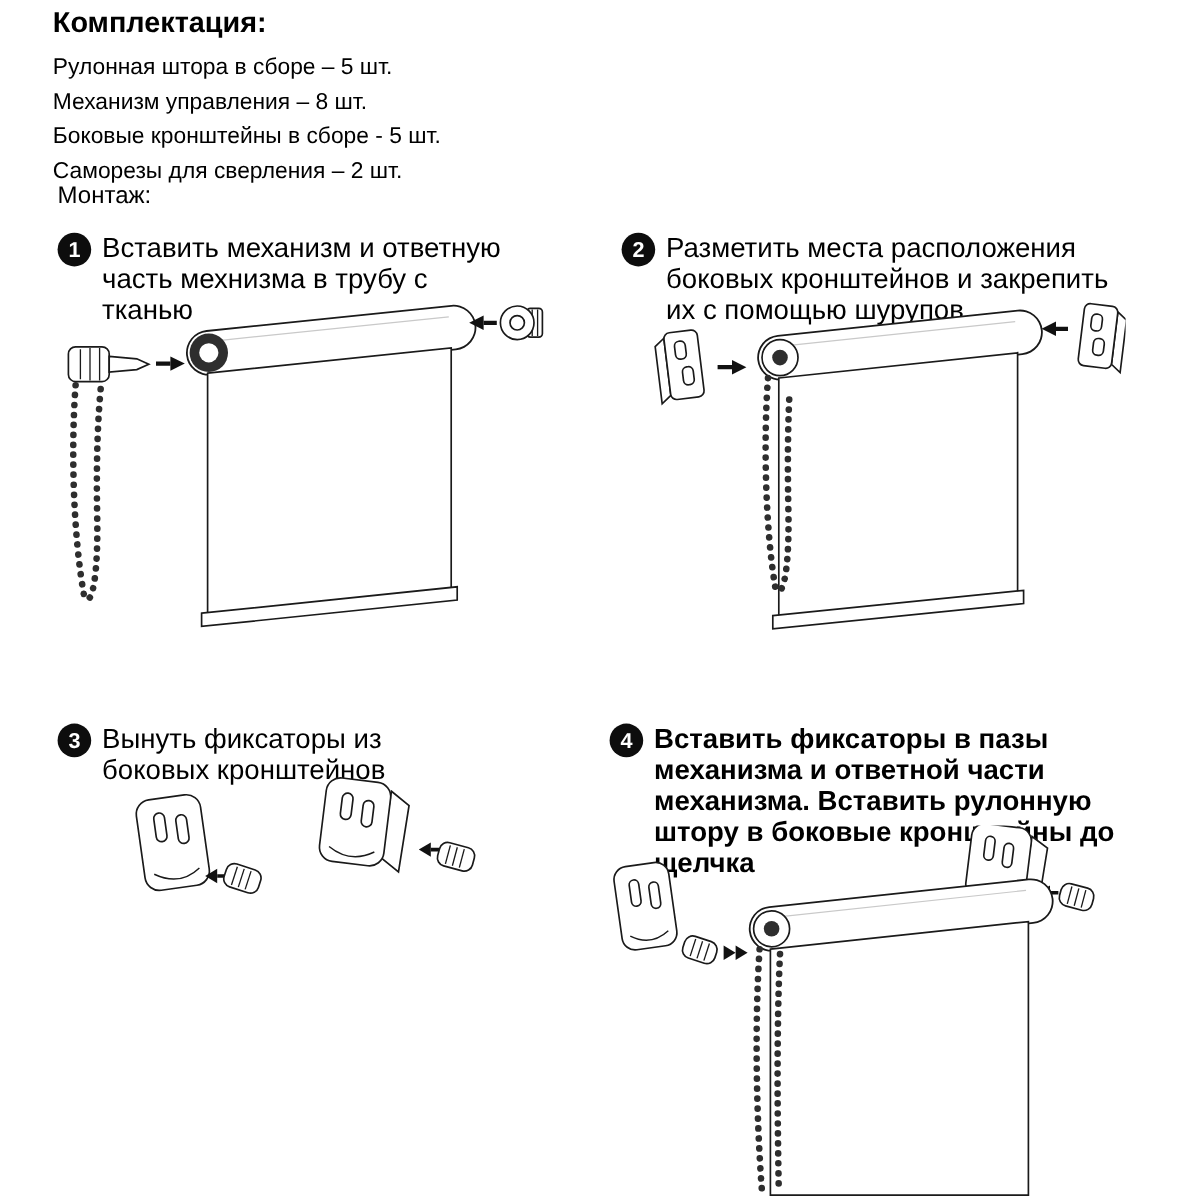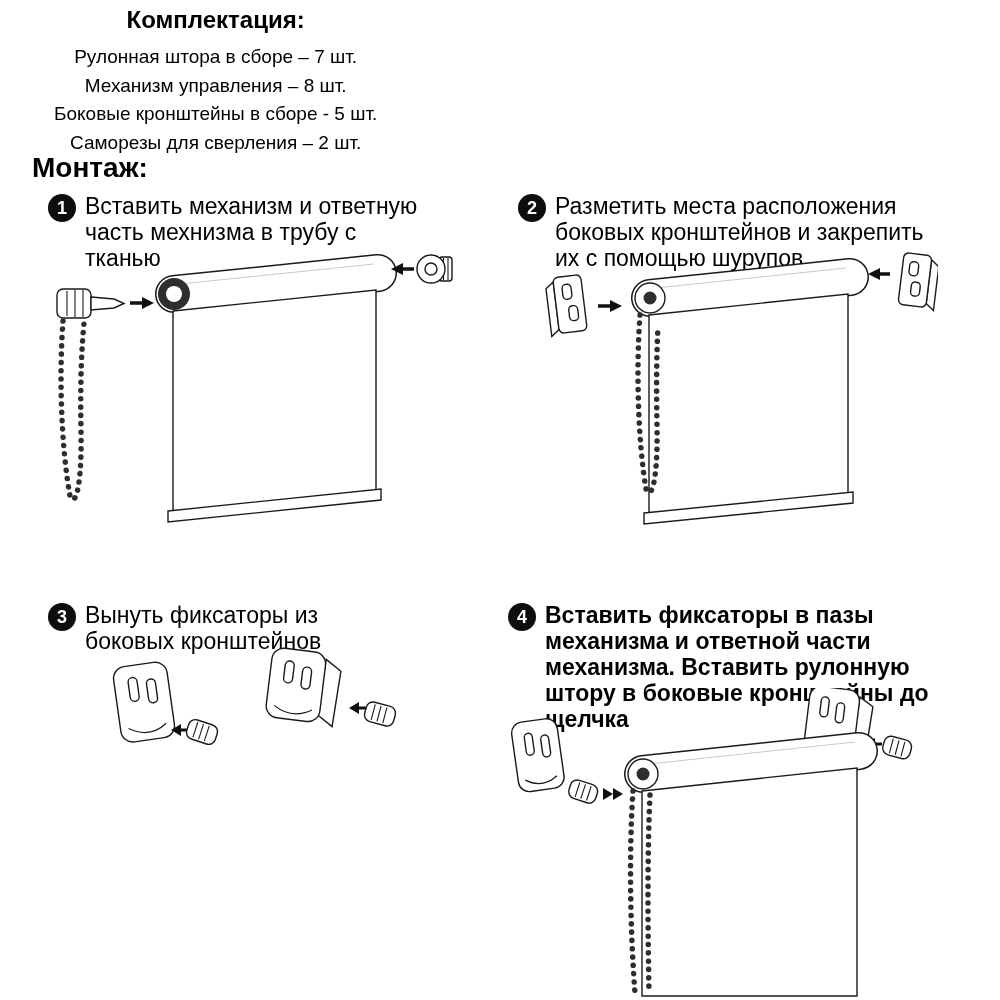--- a/index.html
+++ b/index.html
@@ -5,25 +5,25 @@
   html, body { margin: 0; padding: 0; }
   body {
     width: 1000px; height: 1000px;
     background: #ffffff;
     font-family: "Liberation Sans", sans-serif;
     color: #000;
     overflow: hidden;
   }
   .page { position: relative; width: 1000px; height: 1000px; background: #fff; }
 
-  .kit { position: absolute; left: 54px; top: 6px; text-align: center; }
+  .kit { position: absolute; left: 44px; top: 6px; }
   .kit-title { font-size: 24px; font-weight: bold; margin: 0 0 9px 0; }
   .kit-item { font-size: 19px; line-height: 28.5px; }
 
-  .montaj-title { position: absolute; left: 32px; top: 152px; font-size: 28px; font-weight: bold; }
+  .montaj-title { position: absolute; left: 48px; top: 152px; font-size: 20px; font-weight: normal; }
 
   .step { position: absolute; }
   .step-header { display: flex; align-items: flex-start; }
   .step-num {
     flex: 0 0 auto; width: 28px; height: 28px; margin: 1px 9px 0 0;
     border-radius: 50%; background: #0d0d0d; color: #fff;
     font-size: 18px; font-weight: bold;
     display: flex; align-items: center; justify-content: center;
   }
   .step-text { font-size: 23px; line-height: 26px; }
@@ -35,21 +35,21 @@
   .dk { fill: #111111; }
   .chain { fill: none; stroke: #2e2e2e; stroke-width: 5.5; stroke-dasharray: 0.1, 8.2; stroke-linecap: round; }
 </style>
 </head>
 <body>
 
 <div class="page">
 
   <div class="kit">
     <div class="kit-title">Комплектация:</div>
-    <div class="kit-item">Рулонная штора в сборе – 7 шт.</div>
+    <div class="kit-item">Рулонная штора в сборе – 5 шт.</div>
     <div class="kit-item">Механизм управления – 8 шт.</div>
     <div class="kit-item">Боковые кронштейны в сборе - 5 шт.</div>
     <div class="kit-item">Саморезы для сверления – 2 шт.</div>
   </div>
 
   <div class="montaj-title">Монтаж:</div>
 
   <div class="step" style="left:48px; top:193px; width:410px;">
     <div class="step-header">
       <div class="step-num">1</div>

